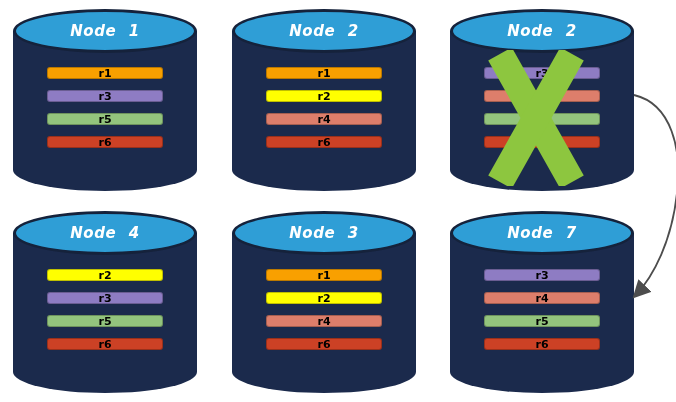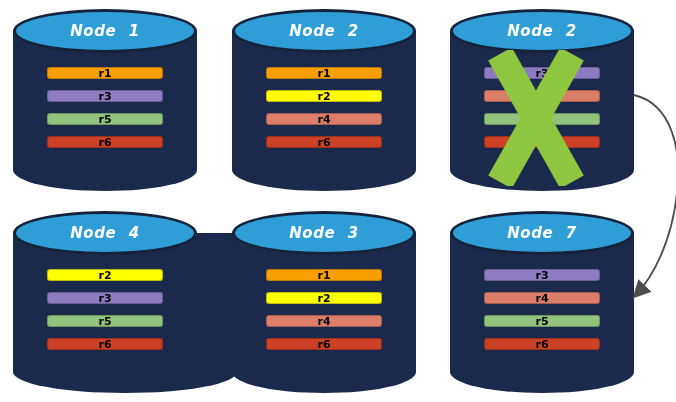--- a/index.html
+++ b/index.html
@@ -156,21 +156,21 @@
       <div class="bar" style="background-color: rgb(204, 65, 37);">
           <span></span>
         </div>
     </div>
     <svg class="x-mark" viewBox="0 0 104 136">
       <line x1="16" y1="4" x2="88" y2="132" stroke-width="27" stroke="#8DC63F"></line>
       <line x1="88" y1="4" x2="16" y2="132" stroke-width="27" stroke="#8DC63F"></line>
     </svg>
   </div>
 
-  <div class="node" style="left:13px; top:211px;padding-left:40px;">
+  <div class="node" style="left:13px; top:211px;">
     <div class="cyl-body"></div>
     <div class="cyl-top">
       <span class="node-title">Node 4</span>
     </div>
     <div class="bars">
       <div class="bar" style="background-color: rgb(255, 255, 0);">
           <span>r2</span>
         </div>
       <div class="bar" style="background-color: rgb(142, 124, 195);">
           <span>r3</span>

